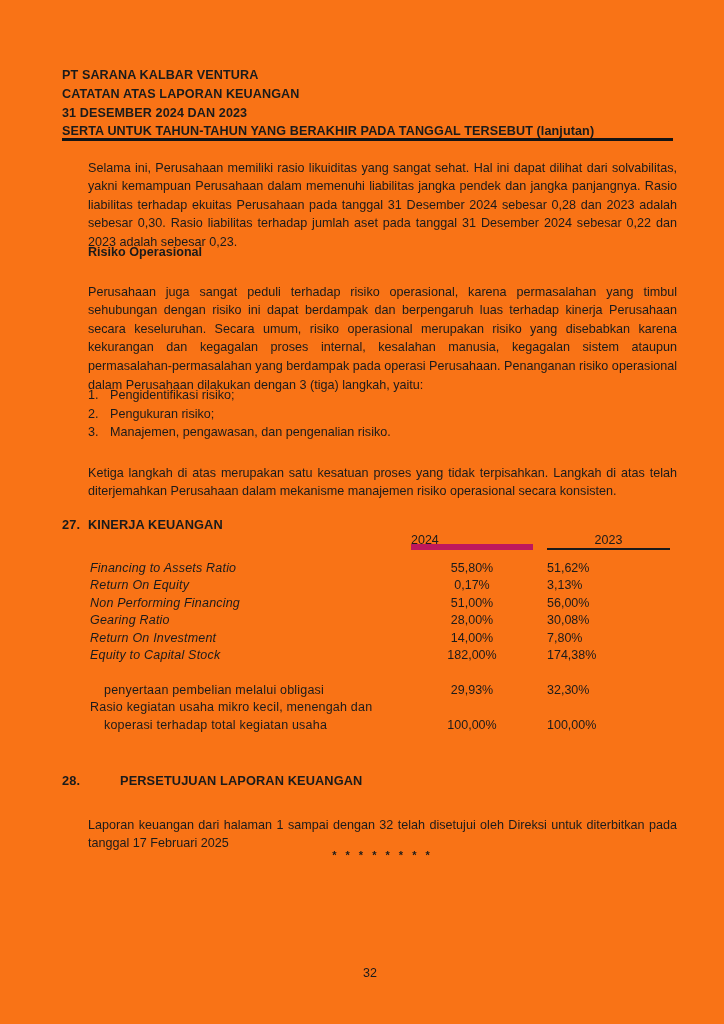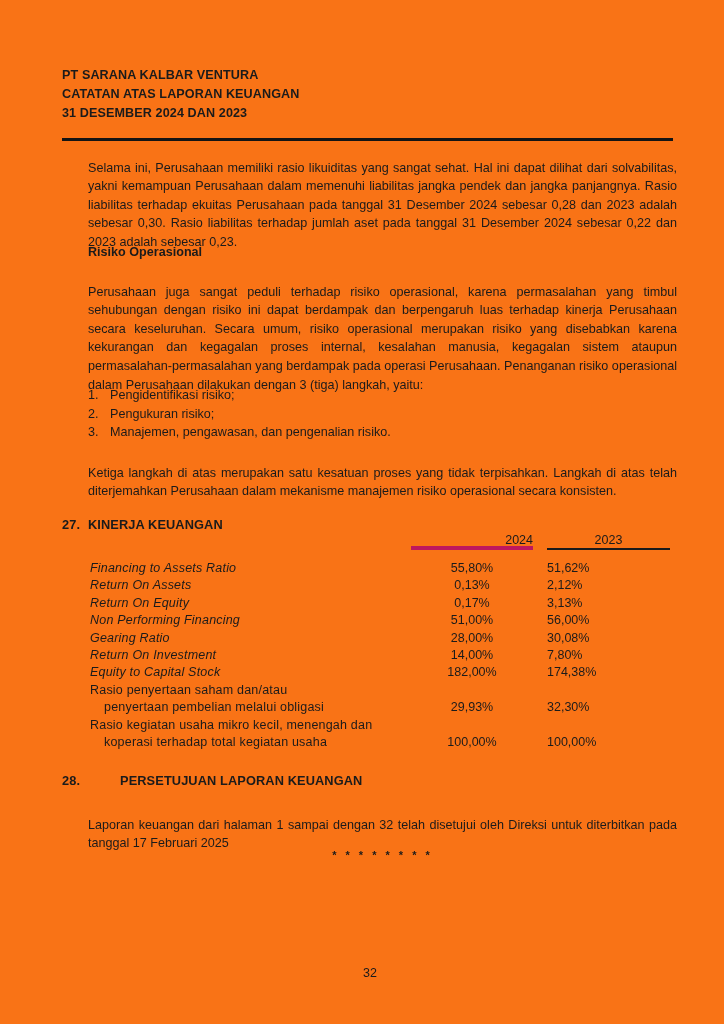--- a/index.html
+++ b/index.html
@@ -26,21 +26,21 @@
   .list-item { display: flex; }
   .list-num { width: 22px; flex: 0 0 22px; }
   .p3 { top: 451px; }
   .sec-head { position: absolute; left: 62px; font-size: 12.8px; font-weight: bold; display: flex; letter-spacing: 0.1px; }
   .sec-num { width: 26px; flex: 0 0 26px; }
   .s27 { top: 517px; }
   .s28 { top: 773px; gap: 32px; }
   .ftable { position: absolute; left: 90px; top: 533px; width: 580px; font-size: 12.5px; }
   .thead { display: flex; height: 23px; }
   .tspacer { width: 321px; flex: 0 0 321px; }
-  .ycol { width: 122px; flex: 0 0 122px; text-align: right; border-bottom: 4px solid #be185d; height: 17px; }
+  .ycol { width: 122px; flex: 0 0 122px; text-align: left; border-bottom: 6px solid #be185d; height: 17px; }
   .ycol2 { width: 123px; flex: 0 0 123px; margin-left: 14px; text-align: center; border-bottom: 2px solid #1b1b1b; height: 17px; }
   .trow { display: flex; height: 17.4px; margin-top: 0; }
   .trow.first { margin-top: 5px; }
   .tlabel { width: 321px; flex: 0 0 321px; letter-spacing: 0.2px; }
   .tval { width: 122px; flex: 0 0 122px; text-align: center; }
   .tval2 { width: 123px; flex: 0 0 123px; margin-left: 14px; text-align: left; }
   .italic { font-style: italic; }
   .indent { padding-left: 14px; }
   .p28 { top: 803px; }
   .stars {
@@ -51,20 +51,21 @@
 </style>
 </head>
 <body>
 
 <div class="page">
 
   <div class="hdr">
     <div>PT SARANA KALBAR VENTURA</div>
     <div>CATATAN ATAS LAPORAN KEUANGAN</div>
     <div>31 DESEMBER 2024 DAN 2023</div>
+    <div>SERTA UNTUK TAHUN-TAHUN YANG BERAKHIR PADA TANGGAL TERSEBUT (lanjutan)</div>
   </div>
   <div class="hdr-bar"></div>
 
   <p class="para p1">Selama ini, Perusahaan memiliki rasio likuiditas yang sangat sehat. Hal ini dapat dilihat dari solvabilitas, yakni kemampuan Perusahaan dalam memenuhi liabilitas jangka pendek dan jangka panjangnya. Rasio liabilitas terhadap ekuitas Perusahaan pada tanggal 31 Desember 2024 sebesar 0,28 dan 2023 adalah sebesar 0,30. Rasio liabilitas terhadap jumlah aset pada tanggal 31 Desember 2024 sebesar 0,22 dan 2023 adalah sebesar 0,23.</p>
 
   <div class="h-risk">Risiko Operasional</div>
 
   <p class="para p2">Perusahaan juga sangat peduli  terhadap risiko operasional, karena permasalahan yang timbul sehubungan dengan risiko ini dapat berdampak dan berpengaruh luas terhadap kinerja Perusahaan secara keseluruhan. Secara umum, risiko operasional merupakan risiko yang disebabkan karena kekurangan dan kegagalan proses internal, kesalahan manusia, kegagalan sistem ataupun permasalahan-permasalahan yang berdampak pada operasi Perusahaan. Penanganan risiko operasional dalam Perusahaan dilakukan dengan 3 (tiga) langkah, yaitu:</p>
 
   <div class="list">
@@ -95,25 +96,20 @@
       <span class="ycol">2024</span>
       <span class="ycol2">2023</span>
     </div>
 
     <div class="trow first">
       <span class="tlabel italic">Financing to Assets Ratio</span>
       <span class="tval">55,80%</span>
       <span class="tval2">51,62%</span>
     </div>
     <div class="trow">
-      <span class="tlabel italic">Return On Assets</span>
-      <span class="tval">0,13%</span>
-      <span class="tval2">2,12%</span>
-    </div>
-    <div class="trow">
       <span class="tlabel italic">Return On Equity</span>
       <span class="tval">0,17%</span>
       <span class="tval2">3,13%</span>
     </div>
     <div class="trow">
       <span class="tlabel italic">Non Performing Financing</span>
       <span class="tval">51,00%</span>
       <span class="tval2">56,00%</span>
     </div>
     <div class="trow">
@@ -125,21 +121,20 @@
       <span class="tlabel italic">Return On Investment</span>
       <span class="tval">14,00%</span>
       <span class="tval2">7,80%</span>
     </div>
     <div class="trow">
       <span class="tlabel italic">Equity to Capital Stock</span>
       <span class="tval">182,00%</span>
       <span class="tval2">174,38%</span>
     </div>
     <div class="trow">
-      <span class="tlabel">Rasio penyertaan saham dan/atau</span>
       <span class="tval"></span>
       <span class="tval2"></span>
     </div>
     <div class="trow">
       <span class="tlabel indent">penyertaan pembelian melalui obligasi</span>
       <span class="tval">29,93%</span>
       <span class="tval2">32,30%</span>
     </div>
     <div class="trow">
       <span class="tlabel">Rasio kegiatan usaha mikro kecil, menengah dan</span>

